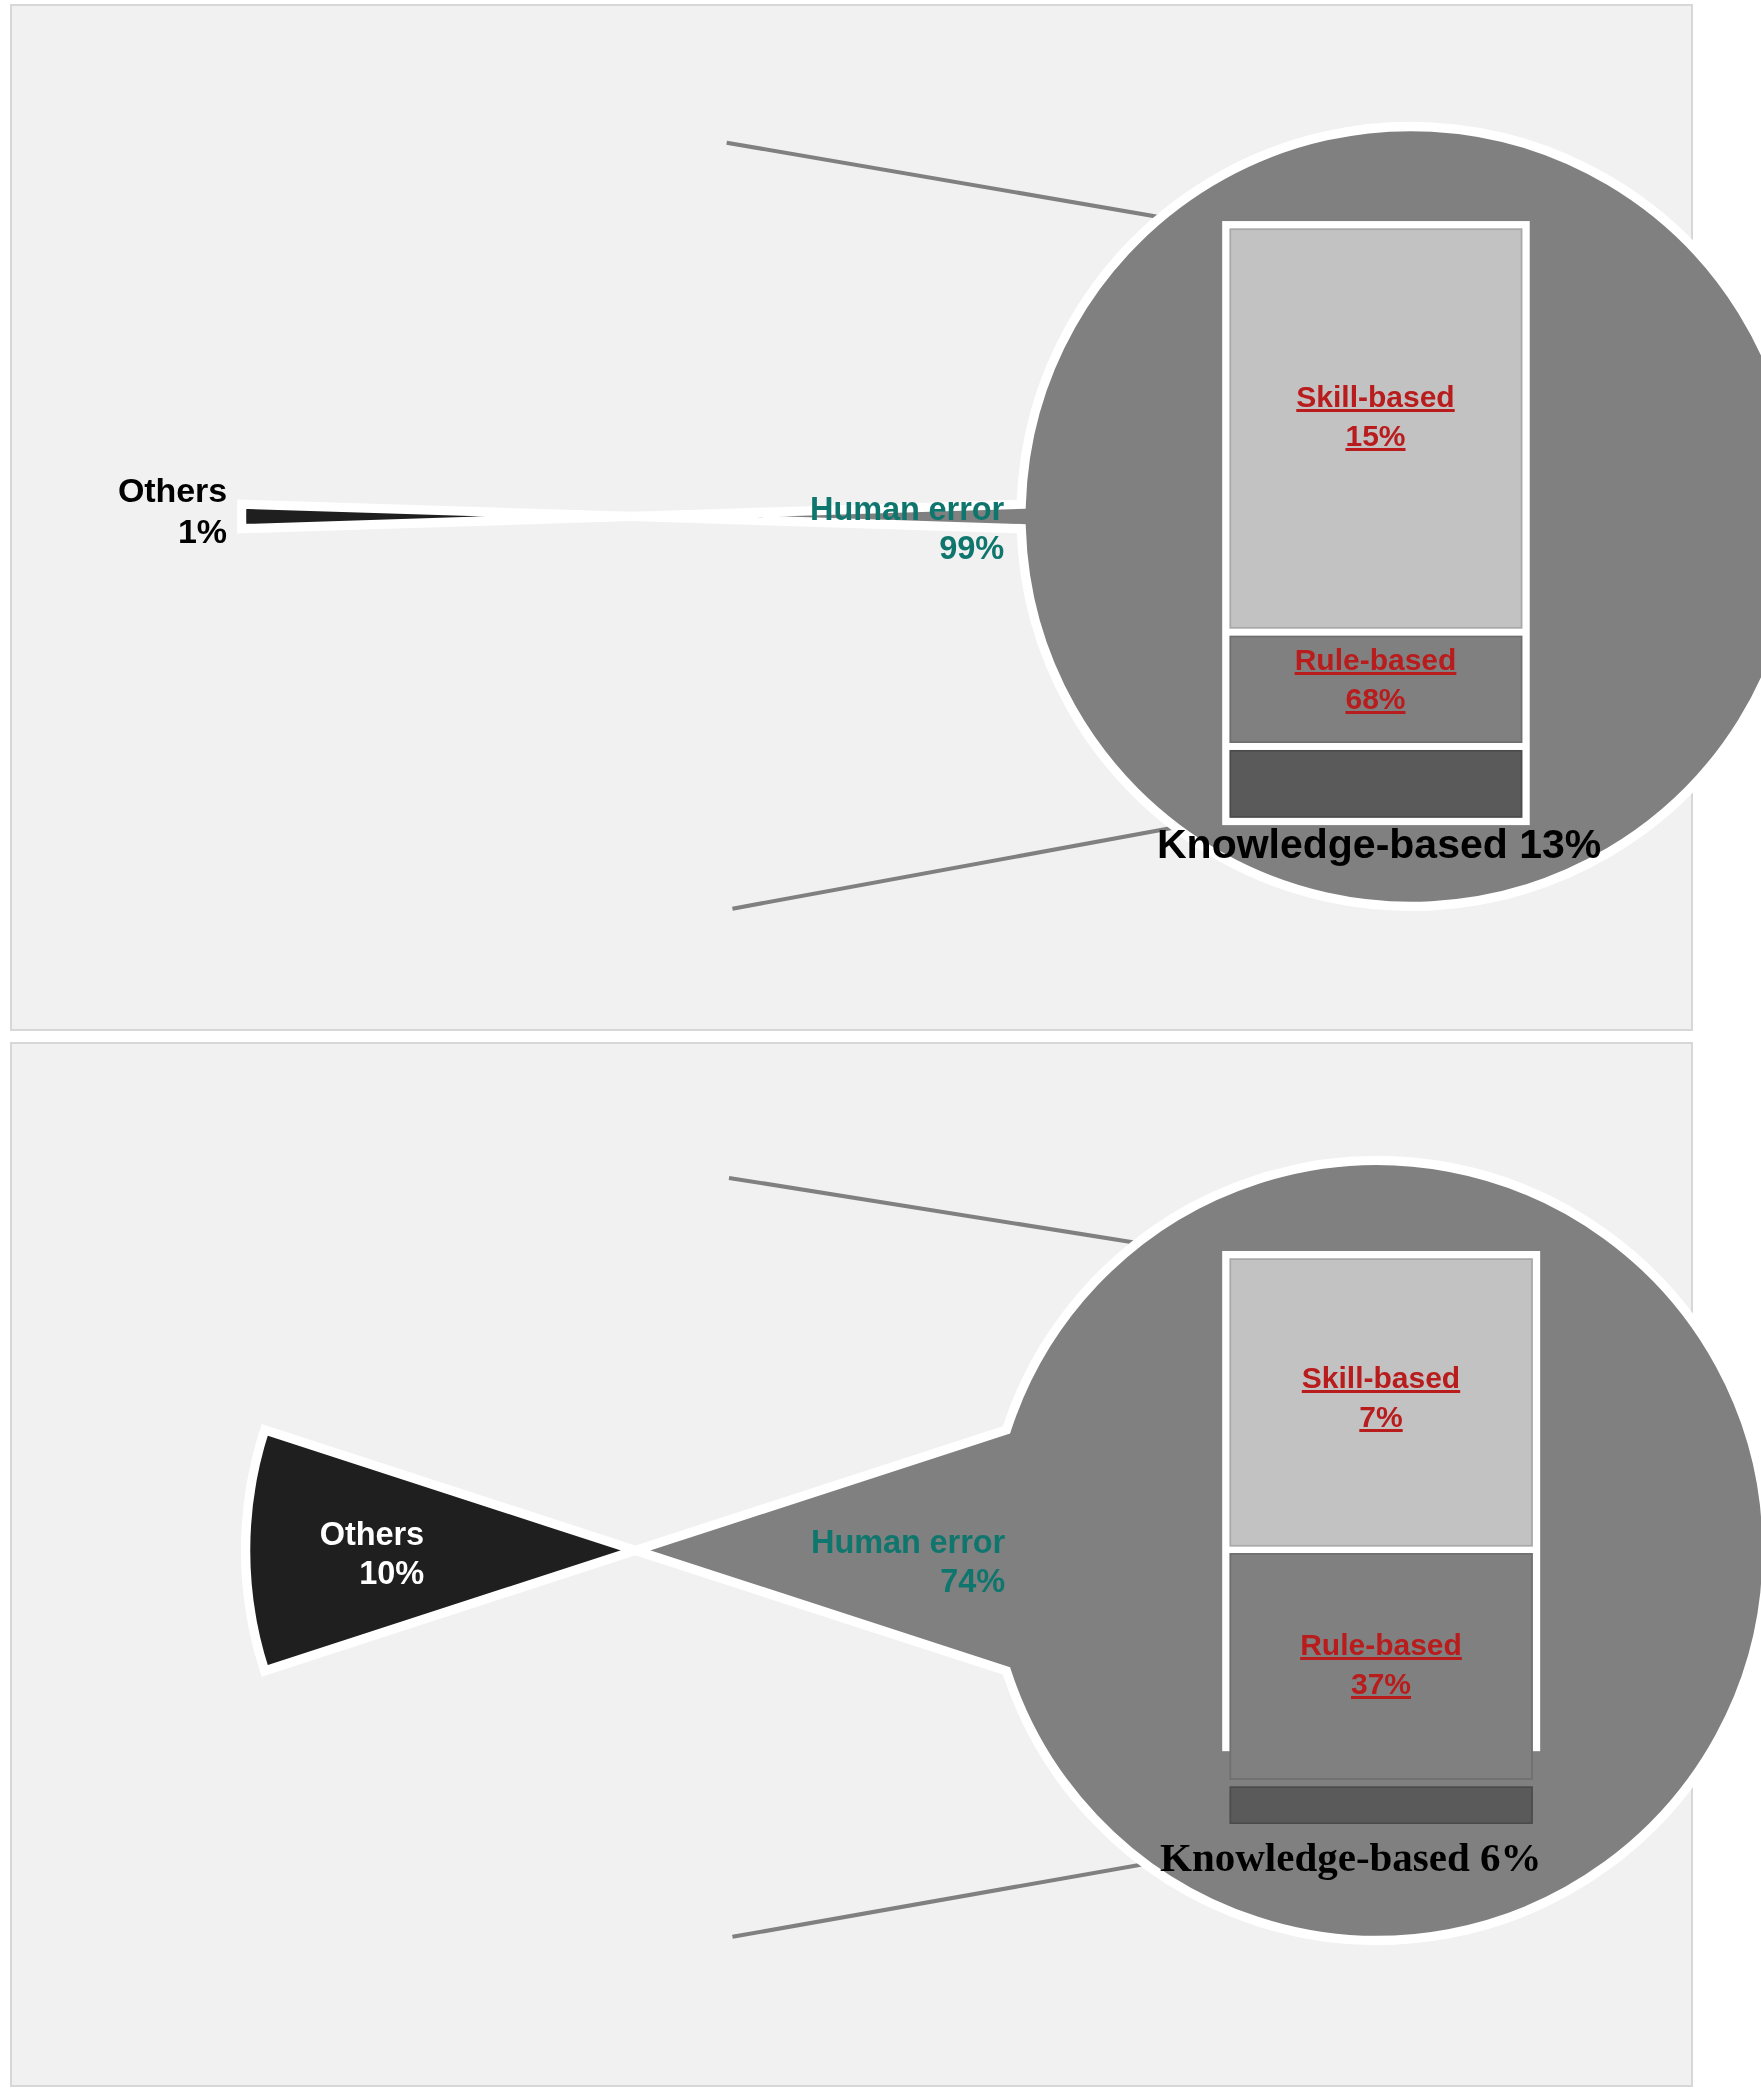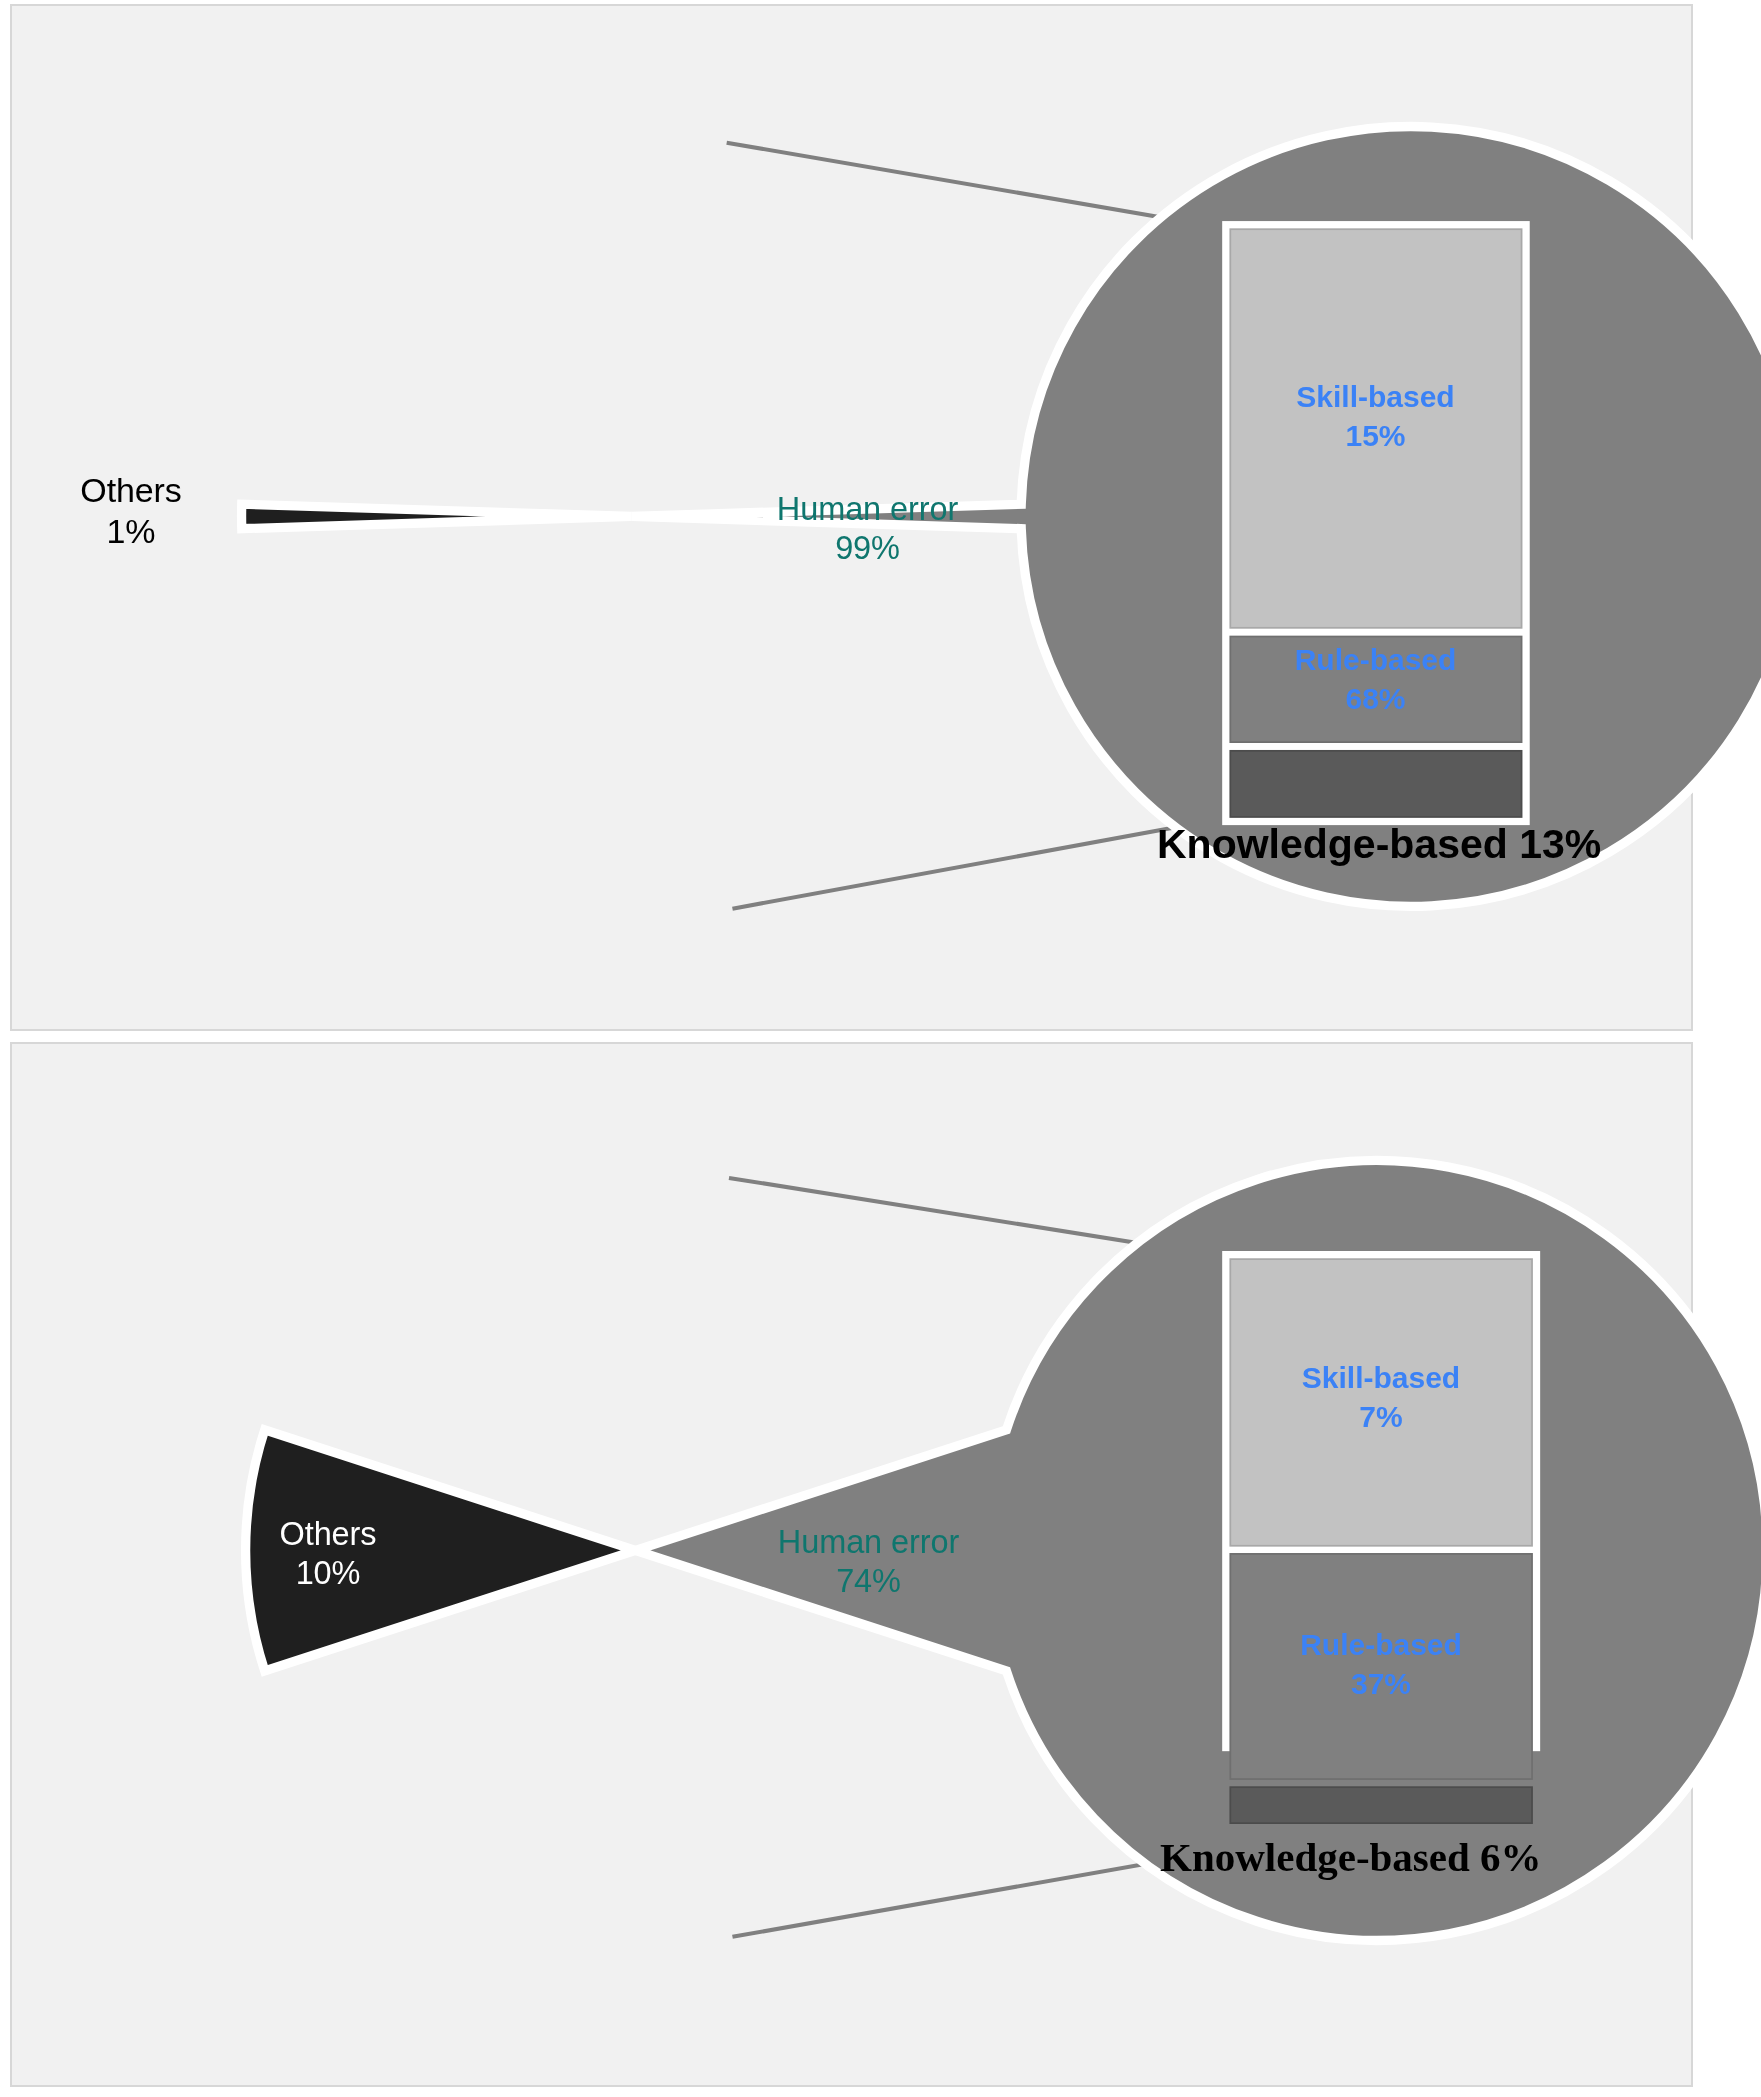--- a/index.html
+++ b/index.html
@@ -7,30 +7,30 @@
 
   .figure{position:absolute;left:0;top:0;width:1762px;height:2097px;background:#ffffff;}
 
   .panel{position:absolute;background:#f1f1f1;border:2.3px solid #d7d7d7;box-sizing:border-box;}
   #panel-top{left:10.4px;top:3.5px;width:1683px;height:1027px;}
   #panel-bottom{left:10.4px;top:1042px;width:1683px;height:1045px;}
 
   .svg-layer{position:absolute;left:0;top:0;width:1762px;height:2097px;pointer-events:none;}
 
   
-  .pie-label{position:absolute;text-align:center;font-weight:normal;line-height:1.20;letter-spacing:-0.1px;}
+  .pie-label{position:absolute;text-align:right;font-weight:bold;line-height:1.20;letter-spacing:-0.1px;}
   .pie-label .l1{display:block;}
   .pie-label .l2{display:block;}
 
   .label-others{color:#000000;font-size:34px;}
   .label-others-inside{color:#ffffff;font-size:32.5px;}
   .label-human{color:#0f766e;font-size:32.5px;}
 
   
-  .seg-label{position:absolute;text-align:center;color:#3b82f6;font-weight:bold;font-size:30px;line-height:1.30;}
+  .seg-label{position:absolute;text-align:center;color:#b91c1c;font-weight:bold;font-size:30px;line-height:1.30;text-decoration:underline;}
   .seg-label .l1{display:block;}
   .seg-label .l2{display:block;}
 
   .kb-label{position:absolute;color:#000000;font-weight:bold;font-size:41px;white-space:nowrap;}
 </style>
 </head>
 <body>
 
 <div class="figure">
 

